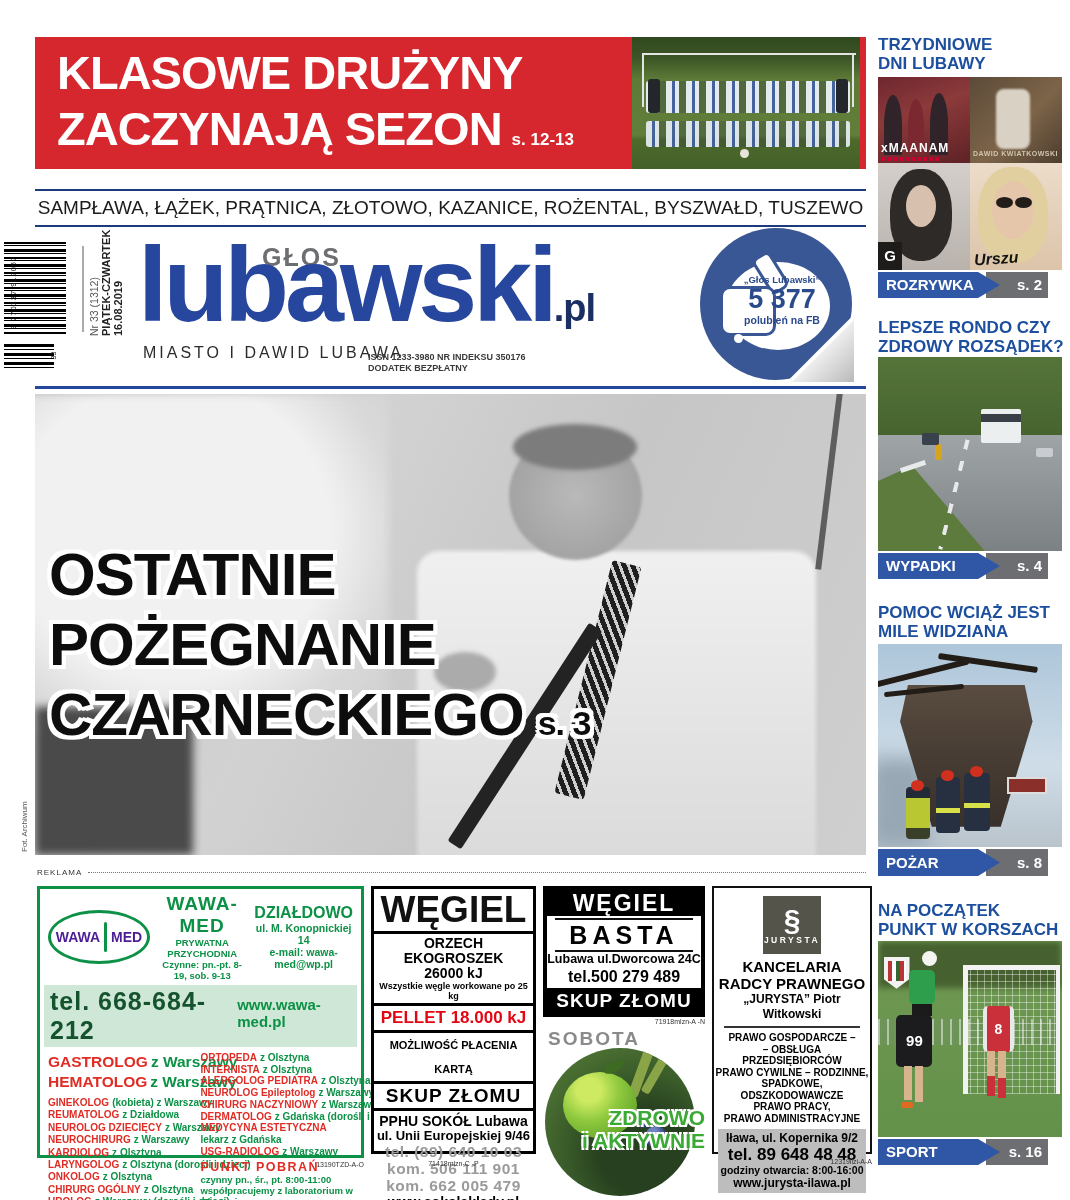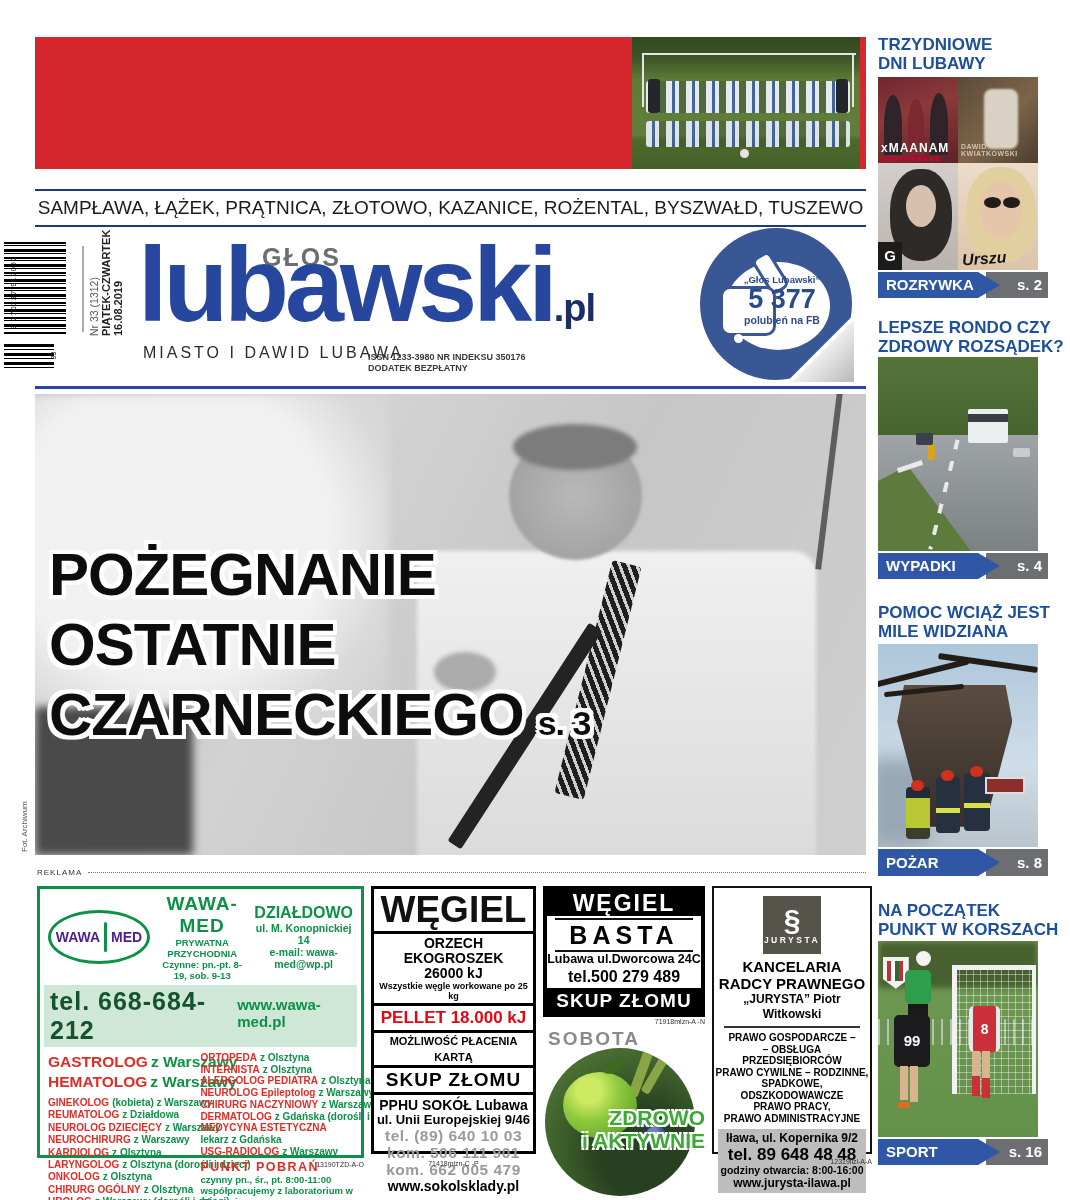--- a/index.html
+++ b/index.html
@@ -111,21 +111,21 @@
 
   
   .wegiel{left:371px;top:886px;width:165px;height:268px;border:3px solid #000;box-sizing:border-box;background:#fff;text-align:center;}
   .wg-sec{border-bottom:3px solid #000;}
   .wg-title{font-size:37px;font-weight:900;line-height:42px;letter-spacing:0px;color:#111;}
   .wg-p1{padding:2px 0;}
   .wg-p1 .a{font-size:14px;font-weight:900;line-height:15px;}
   .wg-p1 .b{font-size:14px;font-weight:900;line-height:15px;}
   .wg-p1 .c{font-size:9px;font-weight:900;line-height:10px;}
   .wg-pellet{color:#e30613;font-size:17px;font-weight:900;line-height:24px;}
-  .wg-pay{font-size:11px;font-weight:900;line-height:16px;}
+  .wg-pay{font-size:11px;font-weight:900;line-height:24px;}
   .wg-skup{font-size:19px;font-weight:900;line-height:24px;letter-spacing:1px;}
   .wg-contact{padding:3px 0;}
   .wg-co{font-size:14px;font-weight:900;line-height:15px;text-align:center;}
   .wg-ad{font-size:13px;font-weight:900;line-height:14px;}
   .wg-tel{color:#9a9a9a;font-size:15.5px;font-weight:900;line-height:17px;letter-spacing:.5px;}
   .wg-site{font-size:14px;font-weight:900;line-height:16px;}
 
   
   .basta{left:543px;top:886px;width:162px;border:4px solid #000;box-sizing:border-box;background:#fff;text-align:center;}
   .bs-black{background:#000;color:#fff;font-weight:900;}
@@ -162,21 +162,21 @@
   .ju-div{border-top:2px solid #333;margin:4px 10px;}
   .ju-srv{font-size:10px;font-weight:800;line-height:11.5px;}
   .ju-box{background:#bdbdbd;margin:5px 4px 0 4px;padding:3px 0;}
   .ju-city{font-size:12px;font-weight:900;line-height:13px;}
   .ju-tel{font-size:17px;font-weight:900;line-height:19px;}
   .ju-hrs{font-size:10.5px;font-weight:900;line-height:12px;}
   .ju-site{font-size:12px;font-weight:900;line-height:14px;}
 
   
   .sb-title{left:878px;width:176px;color:#1d4f9e;font-weight:900;font-size:17px;line-height:19px;white-space:nowrap;}
-  .sb-photo{left:878px;width:160px;overflow:hidden;}
+  .sb-photo{left:878px;width:184px;overflow:hidden;}
   .sb-banner{left:878px;width:170px;height:26px;position:absolute;}
   .sb-gray{position:absolute;right:0;top:0;bottom:0;width:62px;background:#6d6e71;color:#fff;font-weight:800;font-size:15px;line-height:26px;text-align:right;padding-right:6px;box-sizing:border-box;}
   .sb-blue{position:absolute;left:0;top:0;bottom:0;width:122px;background:#2f57a5;color:#fff;font-weight:800;font-size:15px;line-height:26px;padding-left:8px;box-sizing:border-box;
            clip-path:polygon(0 0,82% 0,100% 50%,82% 100%,0 100%);z-index:2;}
 
   
   .ent{display:grid;grid-template-columns:1fr 1fr;grid-template-rows:86px 107px;}
   .ent .tile{position:relative;overflow:hidden;}
   .t-band{background:linear-gradient(160deg,#6e2730 0%,#8c3a3a 40%,#5e2226 100%);}
   .t-band .fig{position:absolute;border-radius:50% 50% 0 0;background:#30232a;}
@@ -233,20 +233,24 @@
   .leg{position:absolute;width:8px;background:#d8b48e;}
   .sock-red{position:absolute;width:8px;height:20px;background:#c9303a;}
   .boot{position:absolute;width:12px;height:6px;background:#e06a1f;border-radius:2px;}
 </style>
 </head>
 <body>
 
 <div class="page">
 
   <div class="abs top-banner">
+    <div class="tb-text">
+      <div>KLASOWE DRUŻYNY</div>
+      <div><span>ZACZYNAJĄ SEZON</span><span class="tb-ref">s. 12-13</span></div>
+    </div>
     <div class="tb-photo">
       <div class="tp-bar"></div>
       <div class="tp-post" style="left:10px;"></div>
       <div class="tp-post" style="right:6px;"></div>
       <div class="tp-row tp-row1"></div>
       <div class="tp-row tp-row2"></div>
       <div class="tp-coach" style="left:16px;"></div>
       <div class="tp-coach" style="right:12px;"></div>
       <div class="tp-ball"></div>
     </div>
@@ -296,22 +300,22 @@
     <div class="mp-shape mp-shirt-left"></div>
     <div class="mp-shape mp-chair"></div>
     <div class="mp-shape mp-shirt"></div>
     <div class="mp-shape mp-head"></div>
     <div class="mp-shape mp-hair"></div>
     <div class="mp-shape mp-tie"></div>
     <div class="mp-shape mp-object"></div>
     <div class="mp-shape mp-hand"></div>
     <div class="mp-shape mp-cable"></div>
     <div class="headline">
+      <div>OSTATNIE</div>
       <div>POŻEGNANIE</div>
-      <div>OSTATNIE</div>
       <div><span>CZARNECKIEGO</span><span class="hl-ref">s. 3</span></div>
     </div>
   </div>
   <div class="abs photo-credit">Fot. Archiwum</div>
 
   <div class="abs reklama">
     <span>REKLAMA</span>
     <div class="dots"></div>
   </div>
 

